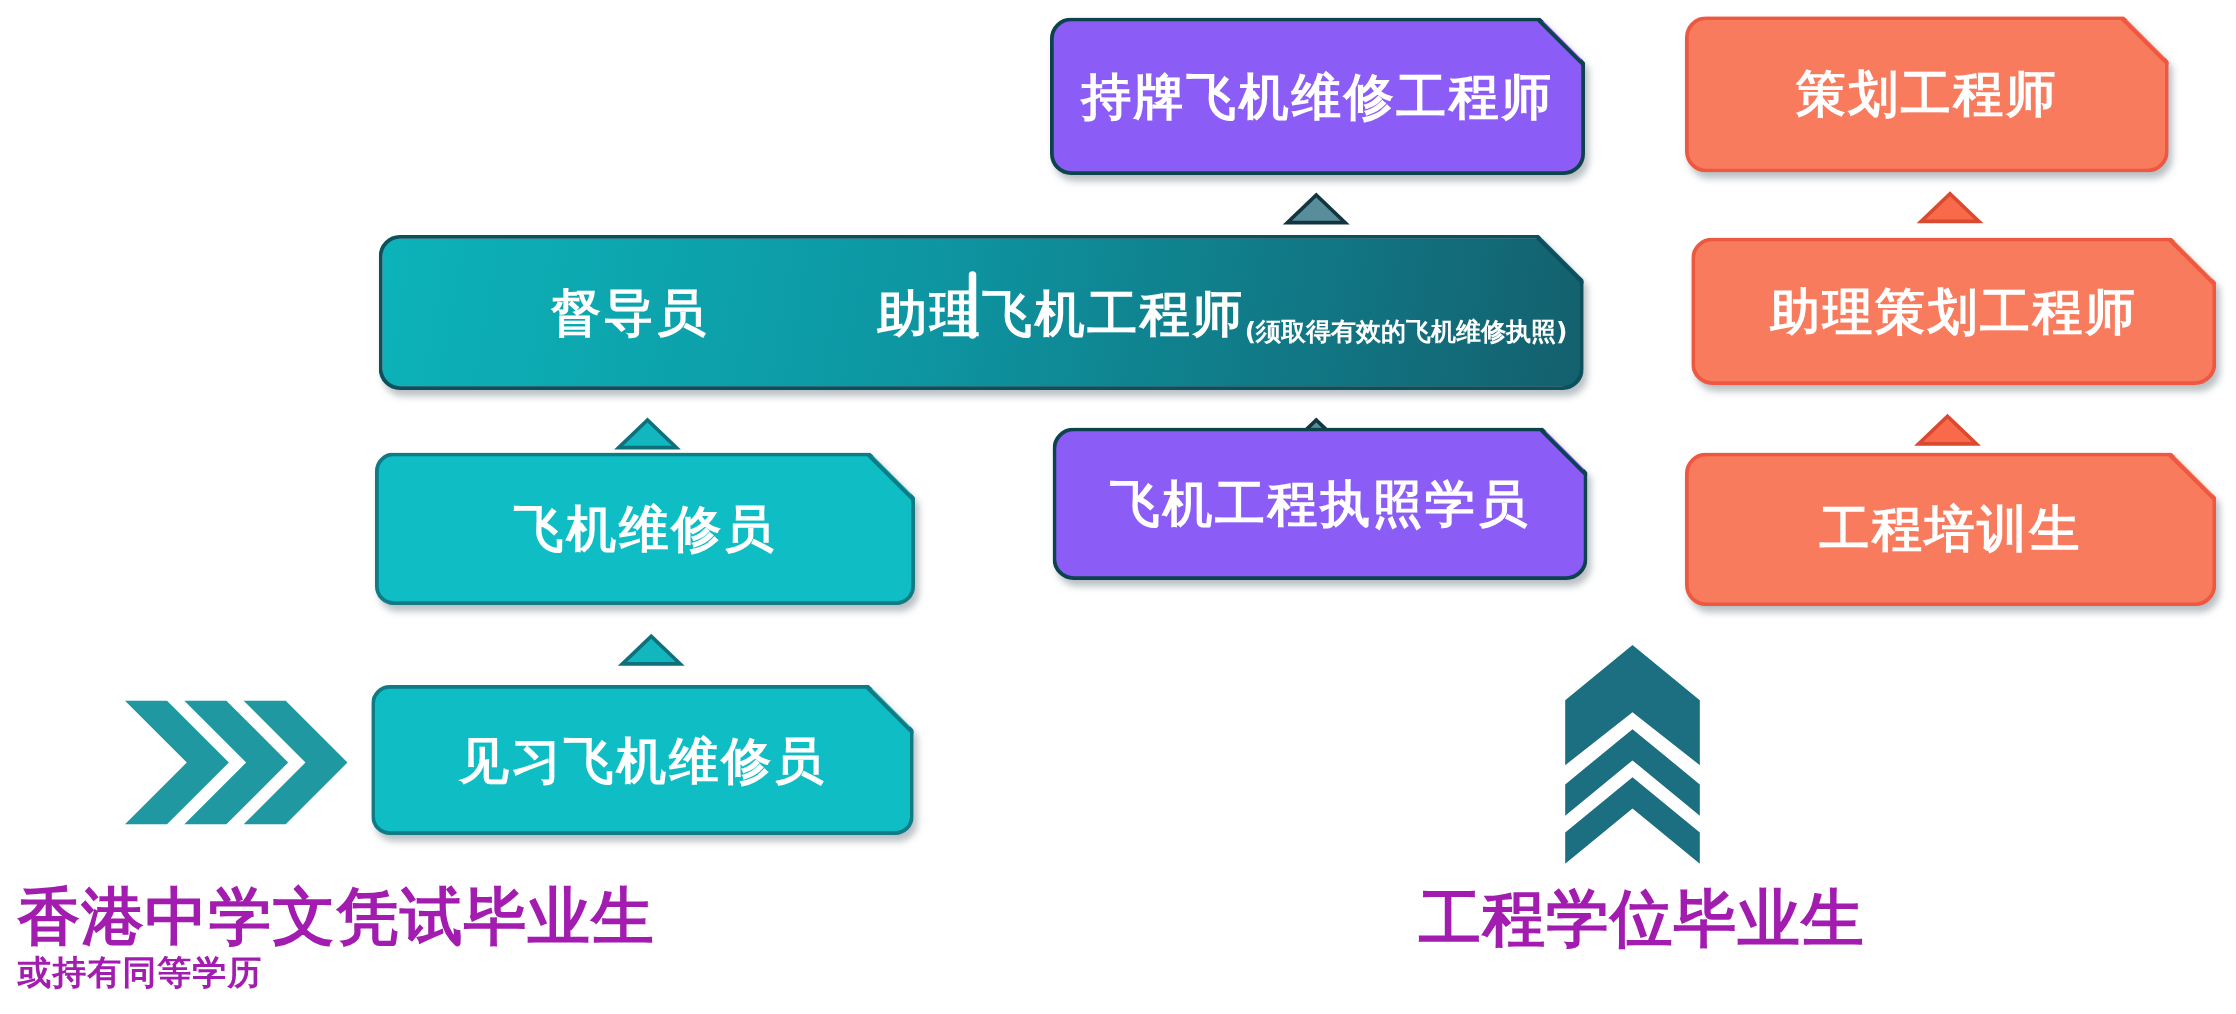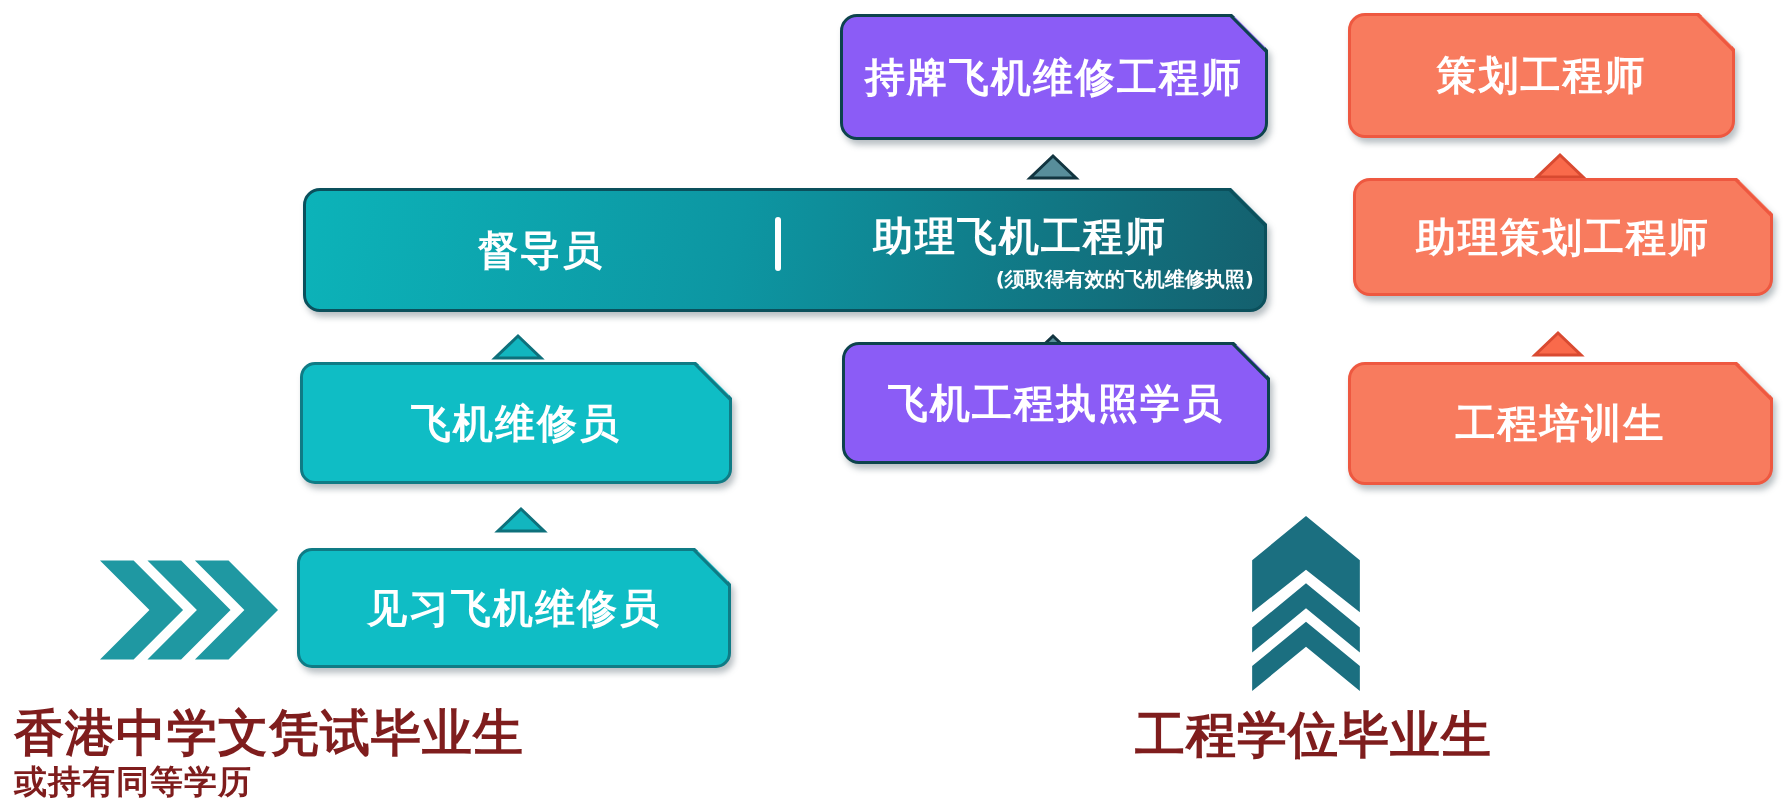--- a/index.html
+++ b/index.html
@@ -27,40 +27,40 @@
   .dark  {background:#8b5cf6;border-color:#0D434D;color:#0D434D;}
   .orange{background:#F87B5E;border-color:#EE5840;color:#EE5840;}
   .gradient{
     background:linear-gradient(100deg,#0CB3B9 0%,#0D96A2 45%,#14606E 100%);
     border-color:#0B505C;color:#0B505C;
     justify-content:flex-start;
   }
   
   .cell-left{width:470px;display:flex;justify-content:center;text-align:right;}
   .vbar{position:absolute;left:469px;top:26px;width:6px;height:54px;background:#ffffff;border-radius:3px;}
-  .cell-right{flex:1;display:flex;flex-direction:column;align-items:center;padding-top:2px;}
+  .cell-right{flex:1;display:flex;flex-direction:row;align-items:center;padding-top:2px;}
   .cell-right .note{
     color:#ffffff;font-size:20px;font-weight:700;white-space:nowrap;
     align-self:flex-end;padding-right:10px;margin-top:2px;
   }
   
   .tri{position:absolute;width:52px;height:28px;overflow:visible;}
   .tri polygon{stroke-width:3;stroke-linejoin:miter;}
   .tri.gray   polygon{fill:#588E9B;stroke:#123540;}
   .tri.teal   polygon{fill:#12B6BF;stroke:#0E707B;}
   .tri.orangeT polygon{fill:#F96A4B;stroke:#D94A31;}
   
   .chev-right{position:absolute;left:100px;top:560px;width:178px;height:100px;}
   .chev-right path{fill:#1F98A2;}
   .chev-up{position:absolute;left:1250px;top:516px;width:112px;height:175px;}
   .chev-up path{fill:#1B6F80;}
   
-  .entry{position:absolute;color:#7f1d1d;font-weight:800;white-space:nowrap;}
+  .entry{position:absolute;color:#a21caf;font-weight:800;white-space:nowrap;}
   .entry.big{font-size:50px;letter-spacing:1px;}
-  .entry.small{font-size:33px;letter-spacing:1px;}
+  .entry.small{font-size:27px;letter-spacing:1px;}
 </style>
 </head>
 <body>
 
 <div id="stage">
 
   <div class="shadow" style="left:840px;top:14px;width:428px;height:126px">
     <div class="box dark">
       <span class="label">持牌飞机维修工程师</span>
     </div>
@@ -85,21 +85,21 @@
         <span class="label">督导员</span>
       </div>
       <div class="vbar"></div>
       <div class="cell-right">
         <span class="label">助理飞机工程师</span>
         <span class="note">(须取得有效的飞机维修执照)</span>
       </div>
     </div>
   </div>
 
-  <div class="shadow" style="left:1353px;top:178px;width:420px;height:118px">
+  <div class="shadow" style="left:1353px;top:190px;width:420px;height:118px">
     <div class="box orange">
       <span class="label">助理策划工程师</span>
     </div>
   </div>
 
   <svg class="tri teal" style="left:492px;top:333px" viewBox="0 0 52 28">
     <polygon points="26,3 49,25 3,25"></polygon>
   </svg>
   <svg class="tri gray" style="left:1027px;top:333px" viewBox="0 0 52 28">
     <polygon points="26,3 49,25 3,25"></polygon>

